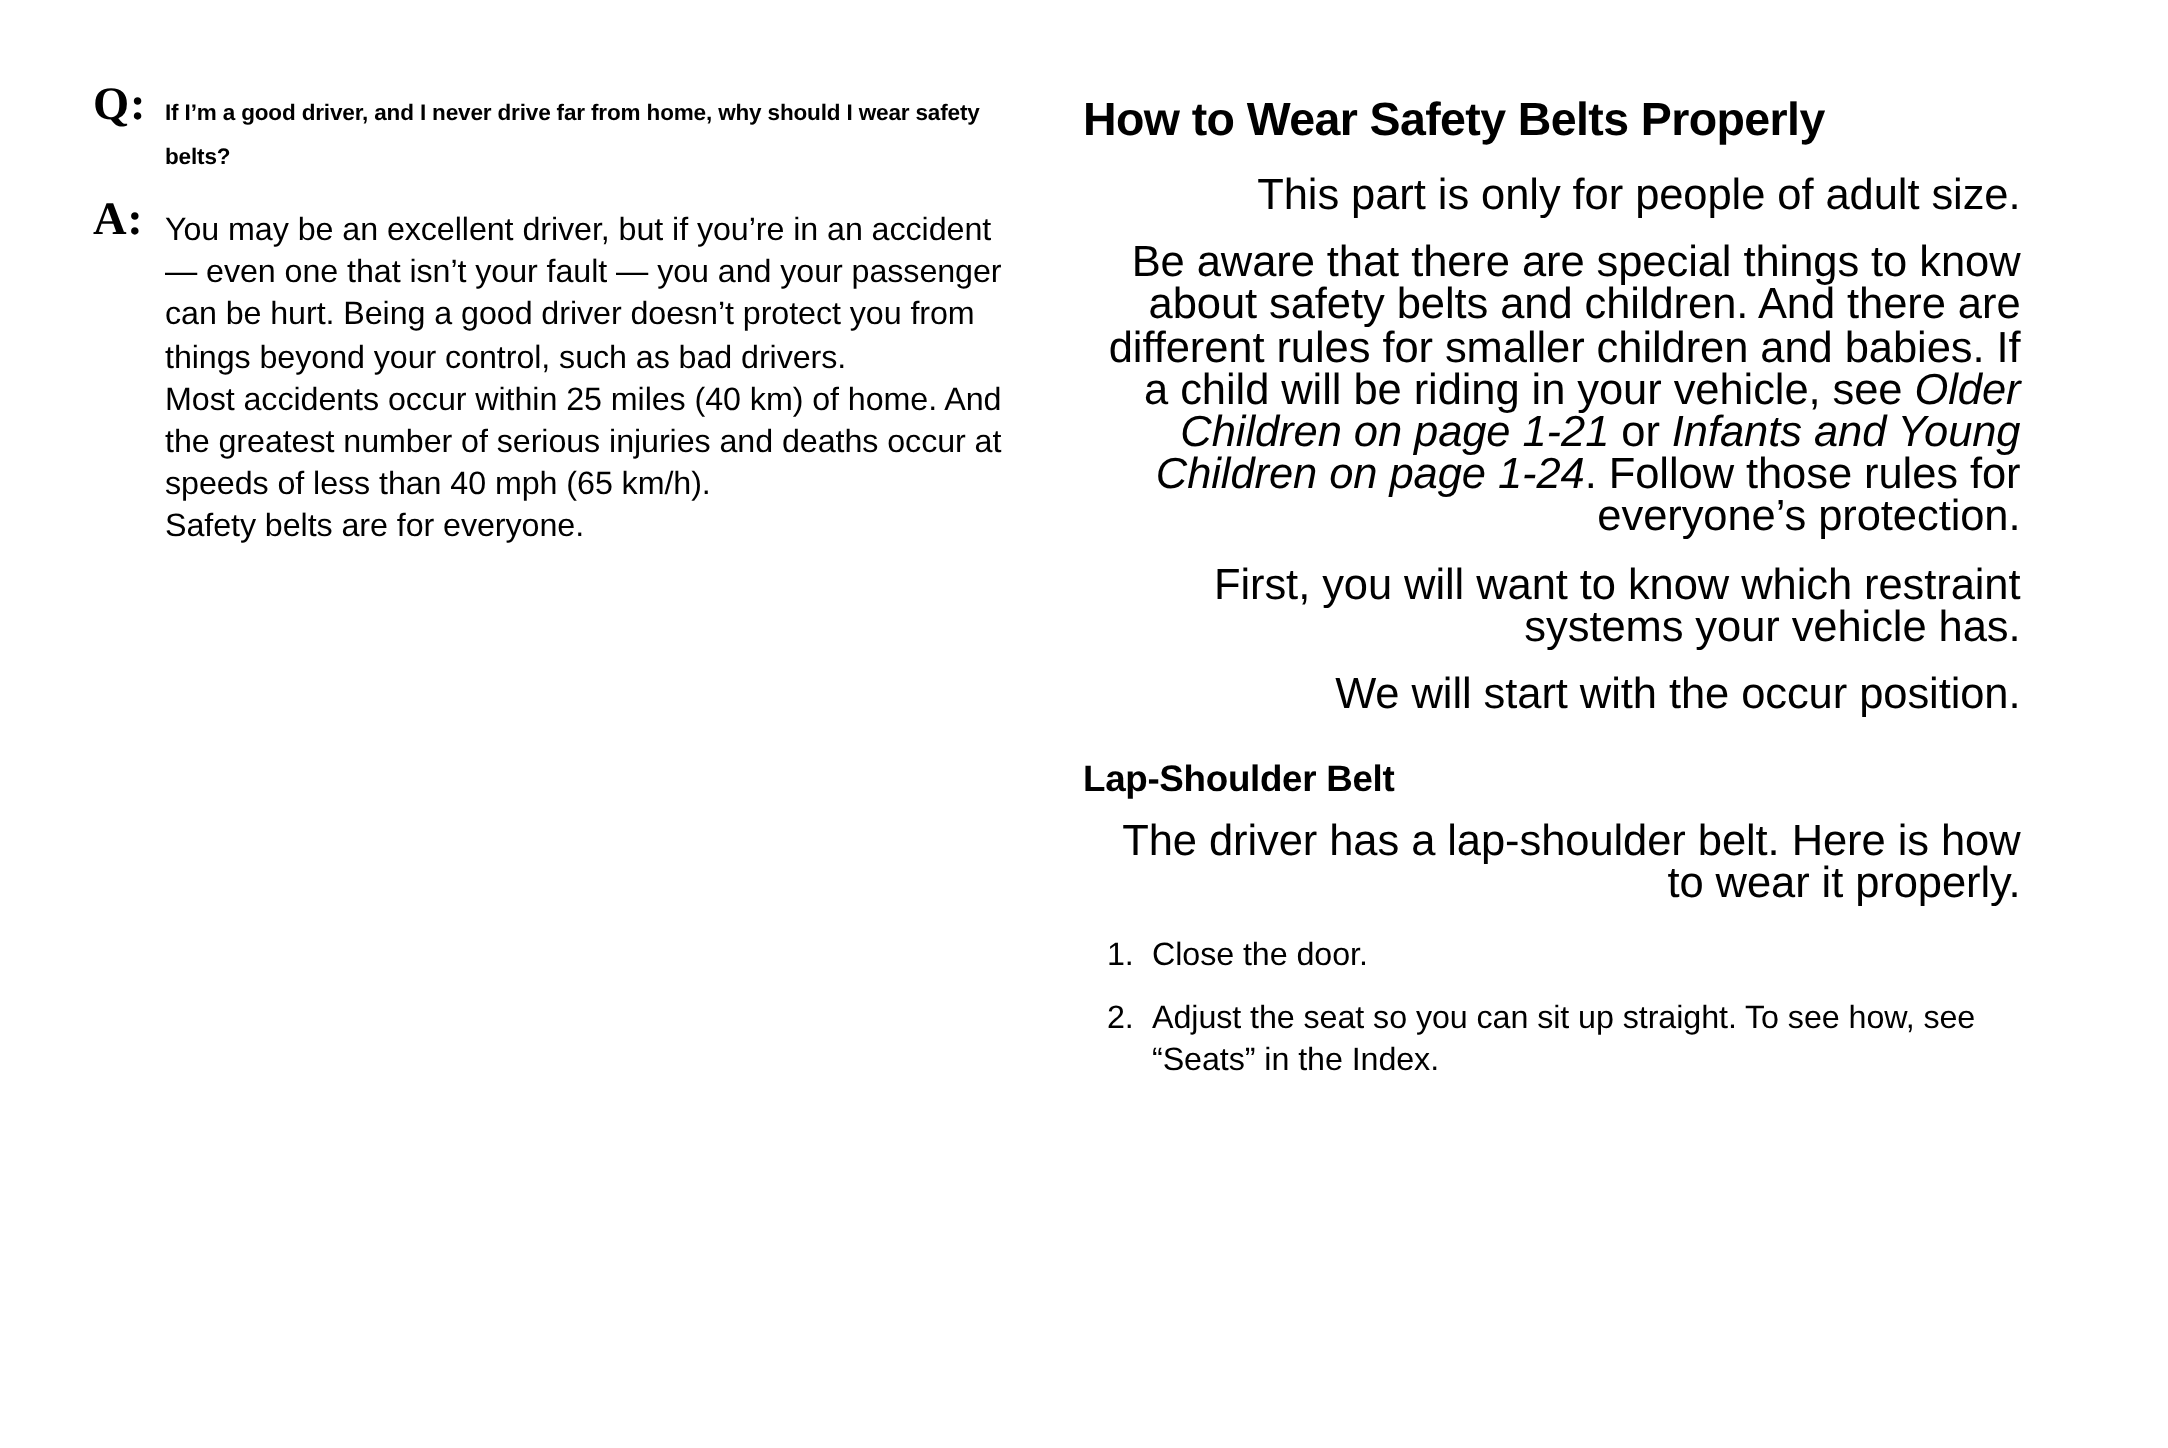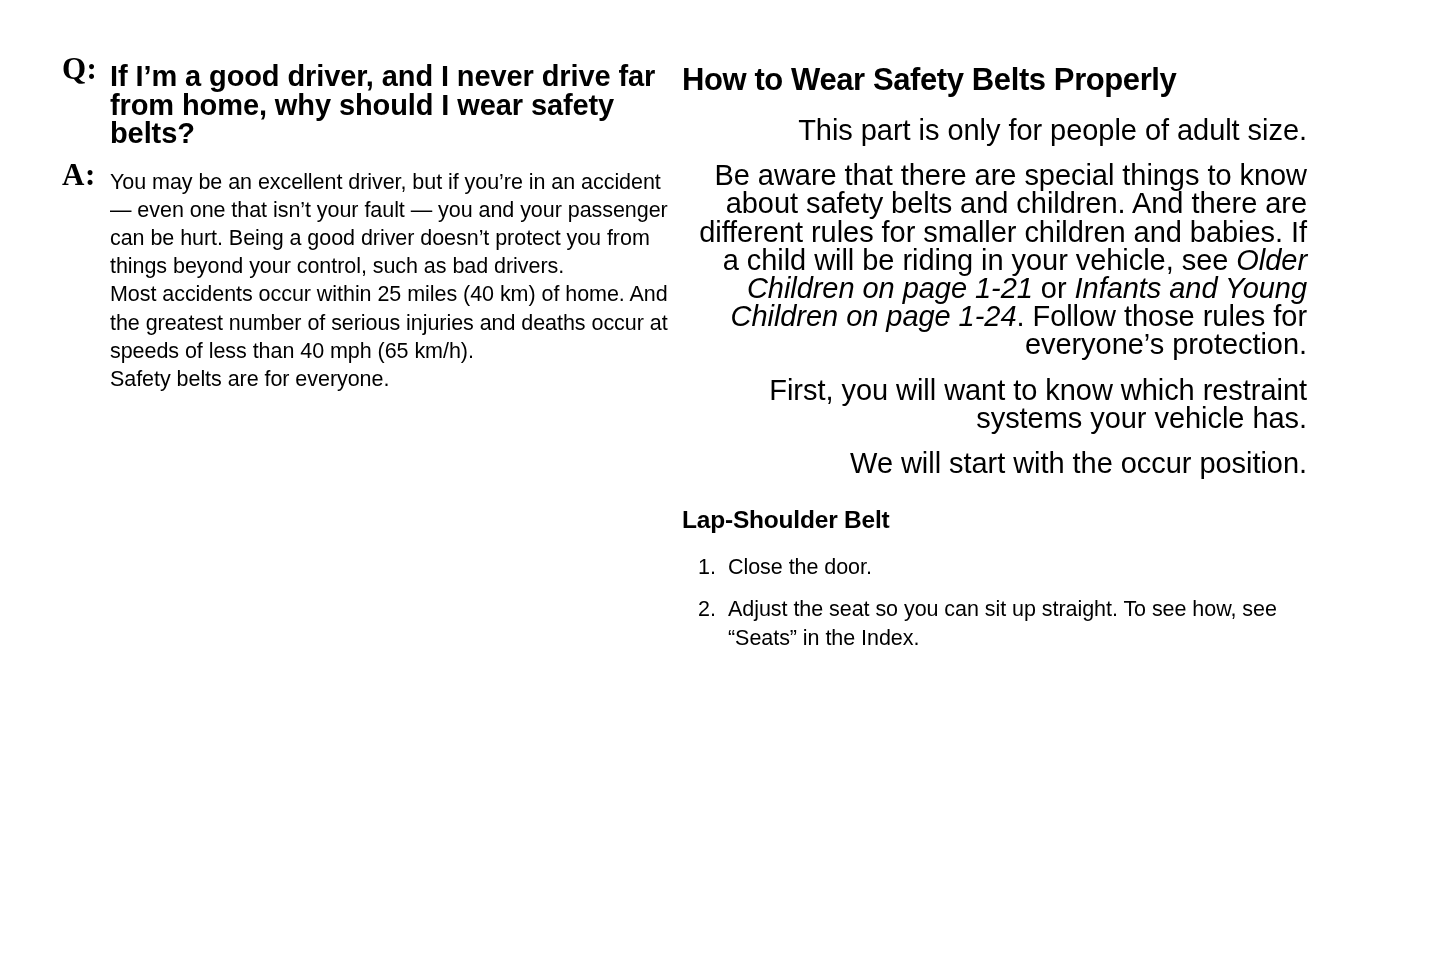--- a/index.html
+++ b/index.html
@@ -30,41 +30,41 @@
     left: 0;
     right: 0;
     height: 800px;
   }
 
   .col {
     position: absolute;
     top: 0;
   }
   .col-left  { left: 62px;  width: 612px; }
-  .col-right { left: 682px; width: 625px; }
+  .col-right { left: 722px; width: 625px; }
 
   
   .qa-item {
     position: relative;
     padding-left: 48px;
     margin-bottom: 0;
   }
   .qa-marker {
     position: absolute;
     left: 0;
     top: -9px;
     font-family: "Liberation Serif", serif;
     font-weight: 700;
     font-size: 31px;
     line-height: 1;
     letter-spacing: 0.5px;
   }
   .qa-question {
     font-weight: 700;
-    font-size: 29px;
+    font-size: 15px;
     line-height: 28.5px;
     letter-spacing: -0.1px;
   }
   .qa-answer-first,
   .qa-para {
     font-size: 21.5px;
     line-height: 28.2px;
     letter-spacing: -0.05px;
   }
   .qa-item + .qa-item { margin-top: 20px; }
@@ -171,20 +171,21 @@
 
       <p class="body-para"><span>Be aware that there are special things to know about safety belts and children. And there are different rules for smaller children and babies. If a child will be riding in your vehicle, see </span><span class="it">Older Children on page 1-21</span><span> or </span><span class="it">Infants and Young Children on page 1-24</span><span>. Follow those rules for everyone’s protection.</span></p>
 
       <p class="body-para">First, you will want to know which restraint systems your vehicle has.</p>
 
       <p class="body-para">We will start with the occur position.</p>
 
 
       <h3 class="sub-sub-title">Lap-Shoulder Belt</h3>
 
+      <p class="body-para">The driver has a lap-shoulder belt. Here is how to wear it properly.</p>
 
       <ol class="steps">
         <li>
           <span class="num">1.</span>
           <span>Close the door.</span>
         </li>
         <li>
           <span class="num">2.</span>
           <span>Adjust the seat so you can sit up straight. To see how, see “Seats” in the Index.</span>
         </li>

